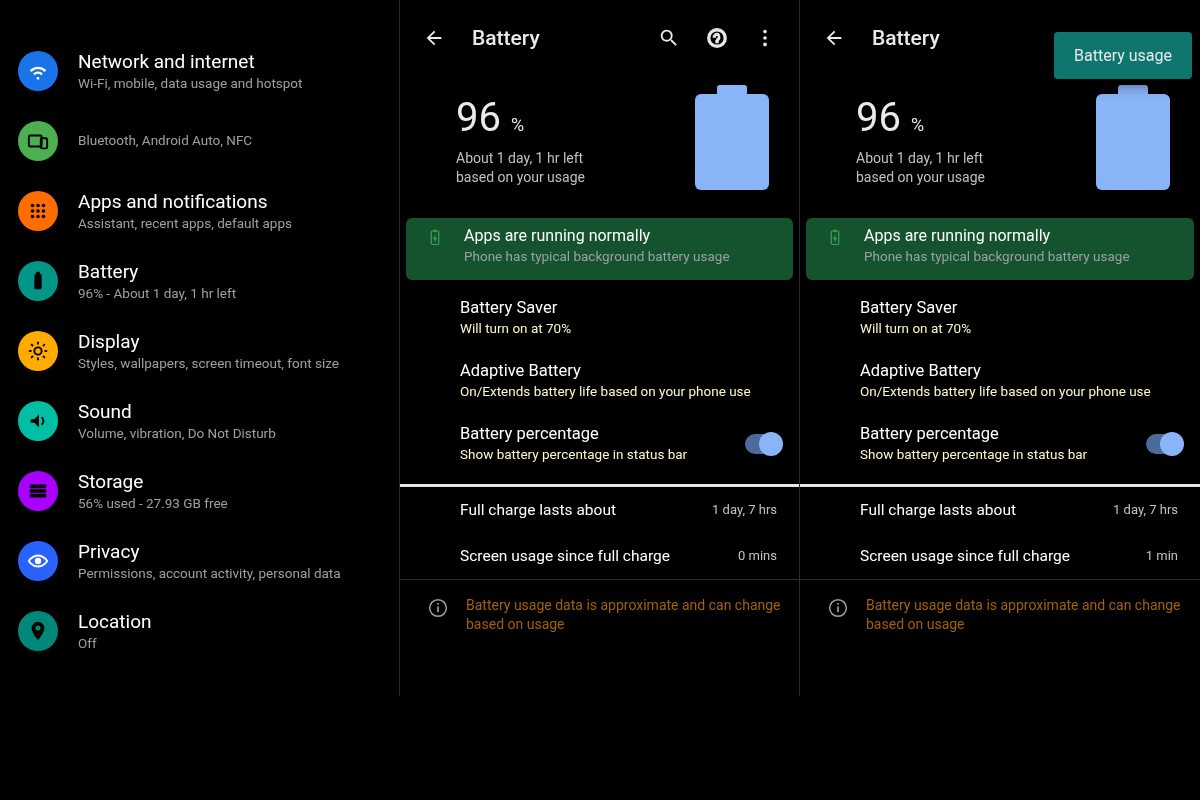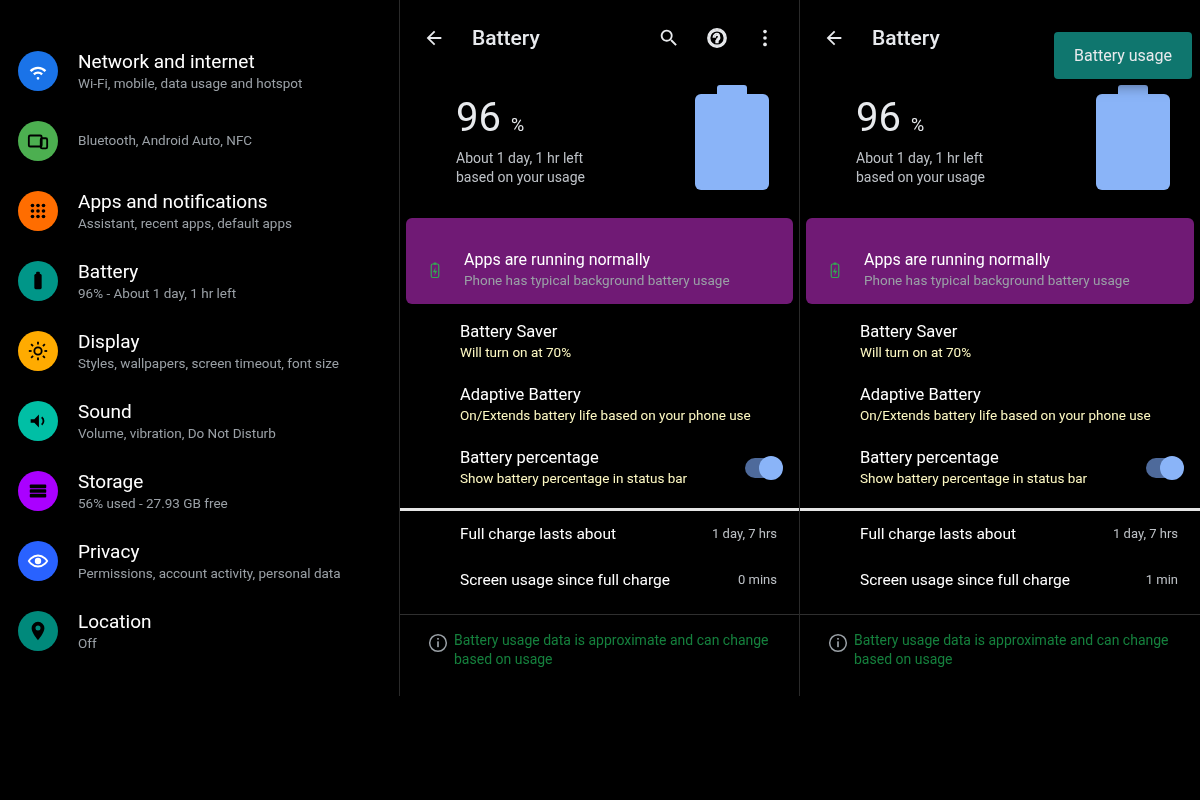--- a/index.html
+++ b/index.html
@@ -55,23 +55,23 @@
   .bp-batt{
     width:74px; height:96px; background:#8ab4f8; border-radius:6px;
     position:relative; flex:0 0 74px; margin-right:10px;
   }
   .bp-batt::before{
     content:""; position:absolute; top:-9px; left:50%; transform:translateX(-50%);
     width:30px; height:9px; background:#8ab4f8; border-radius:3px 3px 0 0;
   }
 
   .bp-card{
-    margin:6px 6px; background:#701a75; border-radius:6px;
-    padding:32px 14px 16px 18px;
-    display:flex; align-items:center; gap:18px;
+    margin:6px 6px; background:#14532d; border-radius:6px;
+    padding:8px 14px 16px 18px;
+    display:flex; align-items:flex-start; gap:18px;
   }
   .bp-card .ci{width:22px;display:flex;justify-content:center;padding-top:2px;}
   .bp-card .ct{font-size:16px;color:#fff;margin-bottom:3px;}
   .bp-card .cs{font-size:13.5px;color:#9aa0a6;}
 
   .bp-row{
     padding:12px 14px 12px 60px;
     position:relative;
   }
   .bp-row .rt{font-size:16.5px;color:#fff;margin-bottom:2px;}
@@ -86,22 +86,22 @@
   }
 
   .bp-stats{border-top:3px solid #e5e5e5;margin-top:8px;}
   .bp-stat{
     display:flex;justify-content:space-between;align-items:center;
     padding:14px 22px 14px 60px;font-size:15.5px;color:#fff;
   }
   .bp-stat .val{color:#bdc1c6;font-size:13px;white-space:nowrap;margin-left:12px;}
   .bp-note{
     border-top:1px solid #2f2f2f;
-    display:flex;gap:6px;padding:16px 18px 16px 28px;
-    font-size:14px;color:#15803d;line-height:1.35;margin-top:11px;
+    display:flex;gap:18px;padding:16px 18px 16px 28px;
+    font-size:14px;color:#a16207;line-height:1.35;
   }
   .bp-note svg{width:20px;height:20px;fill:#9aa0a6;flex:0 0 20px;margin-top:2px;}
 
   
   .popup{
     position:absolute; top:32px; right:8px;
     background:#0f766e; border-radius:4px;
     padding:14px 20px;
     box-shadow:0 4px 16px rgba(0,0,0,.6);
     font-size:16px; color:#e8eaed;

